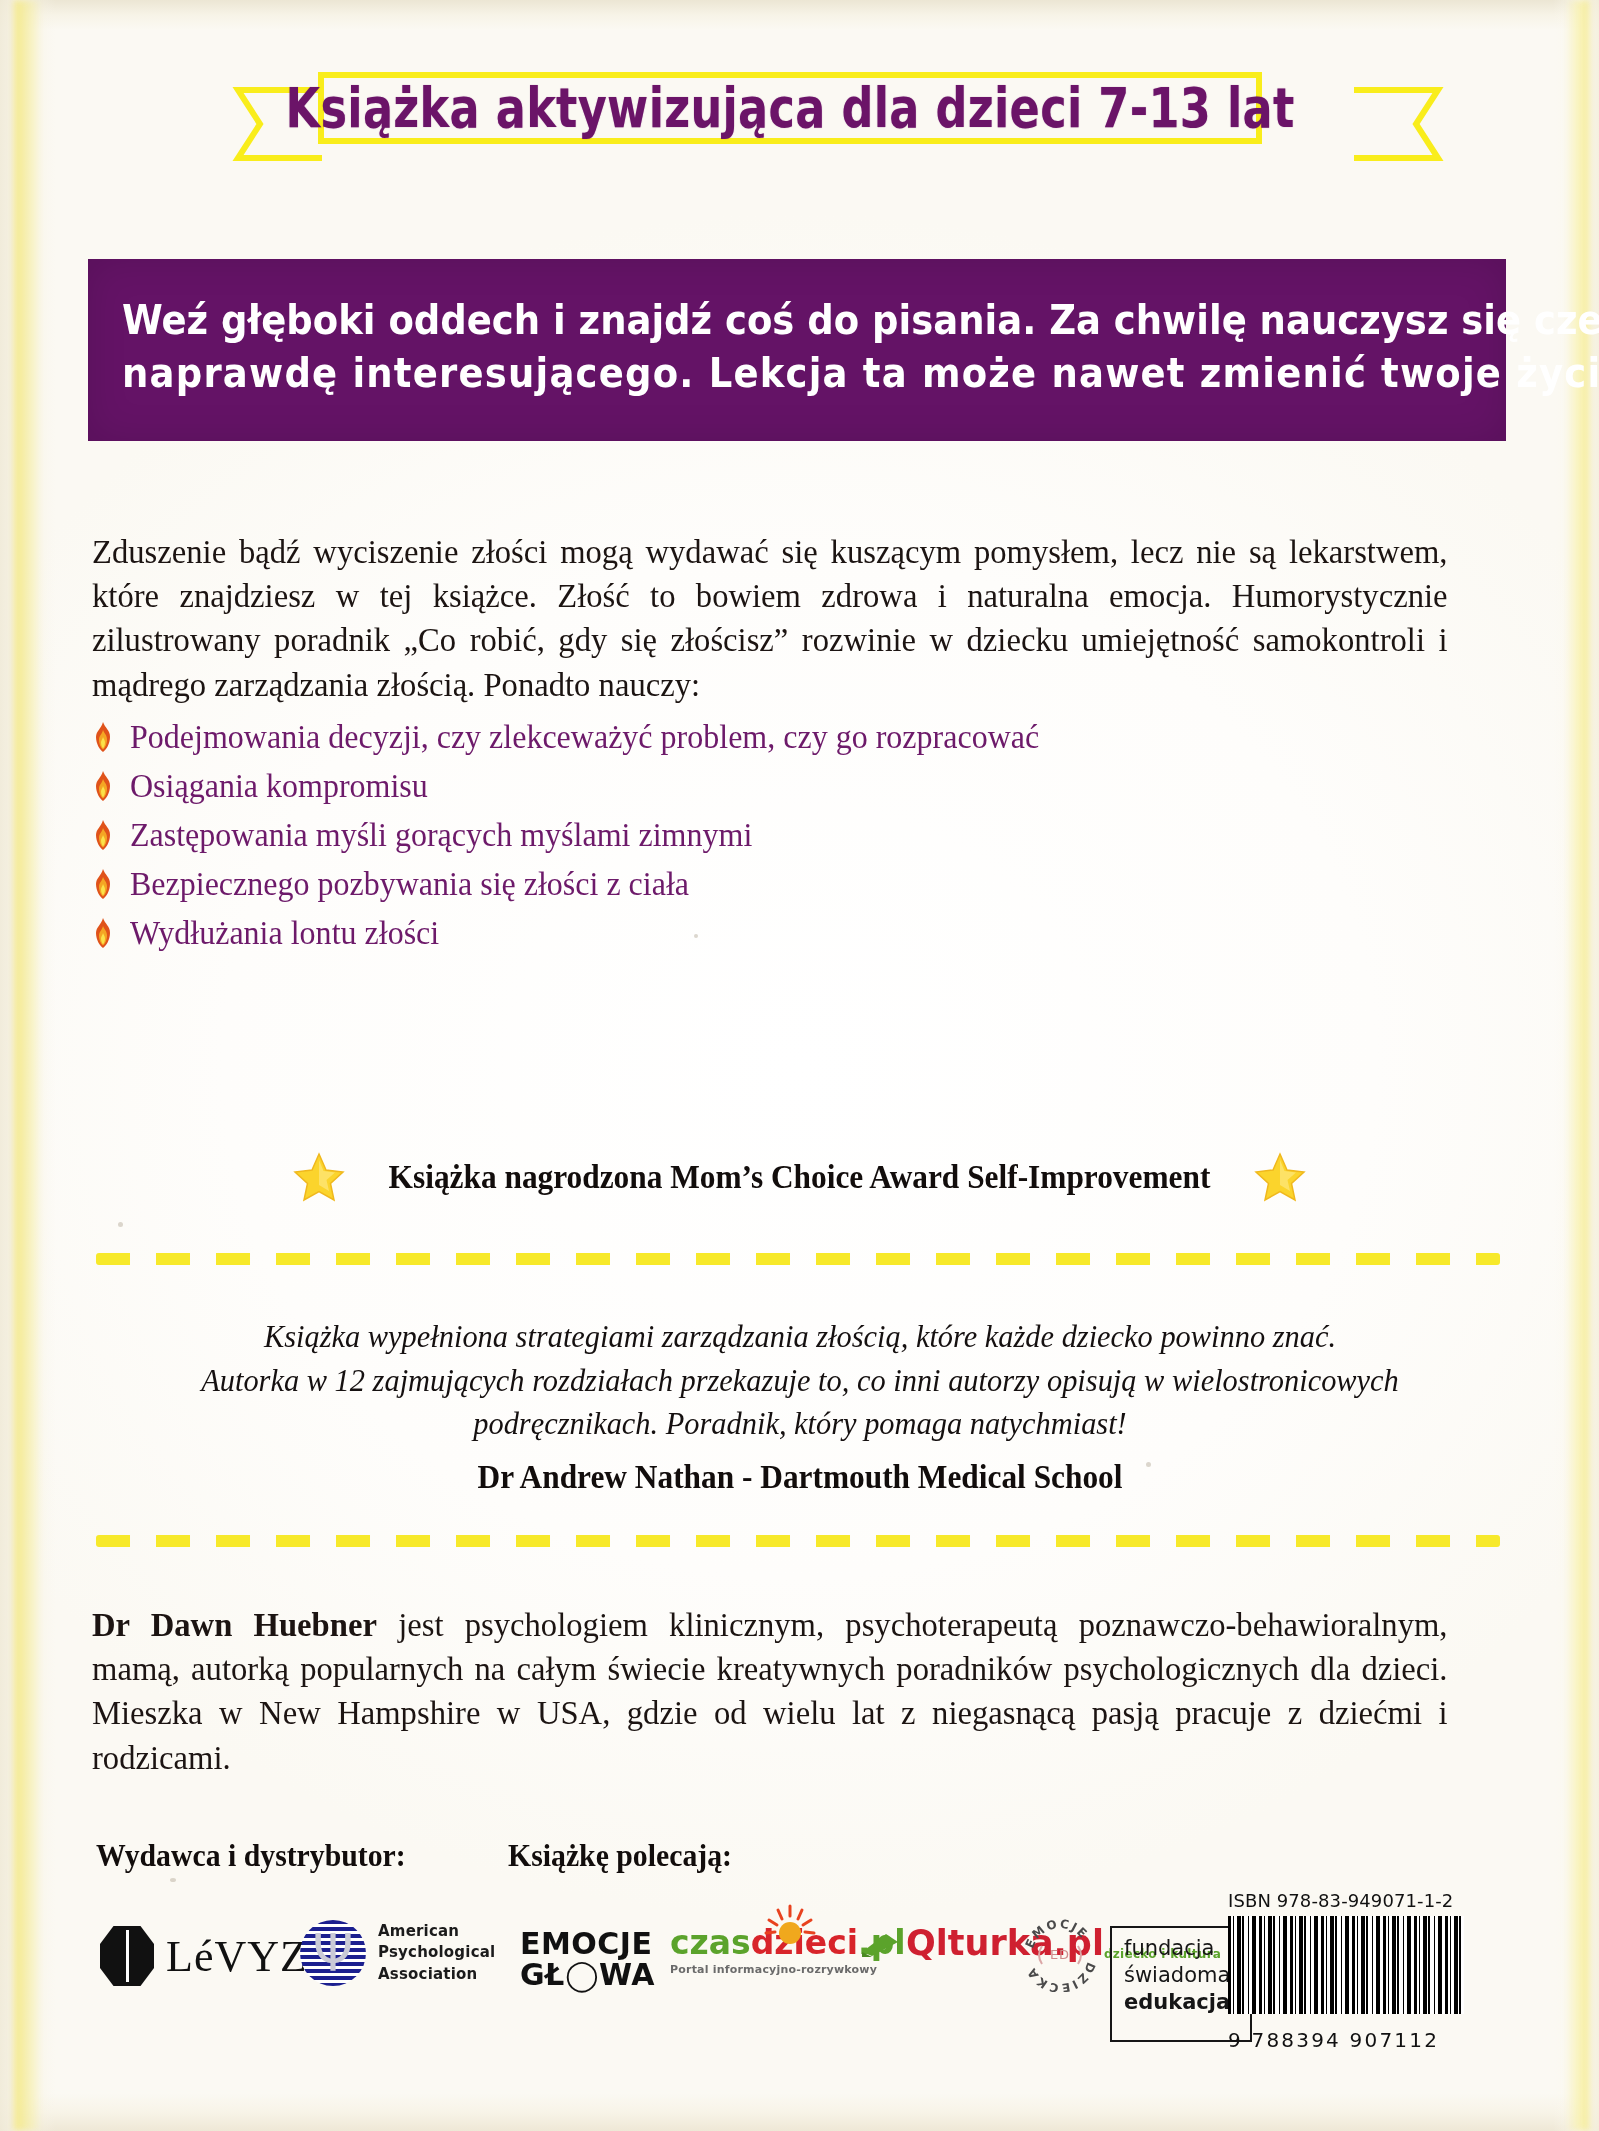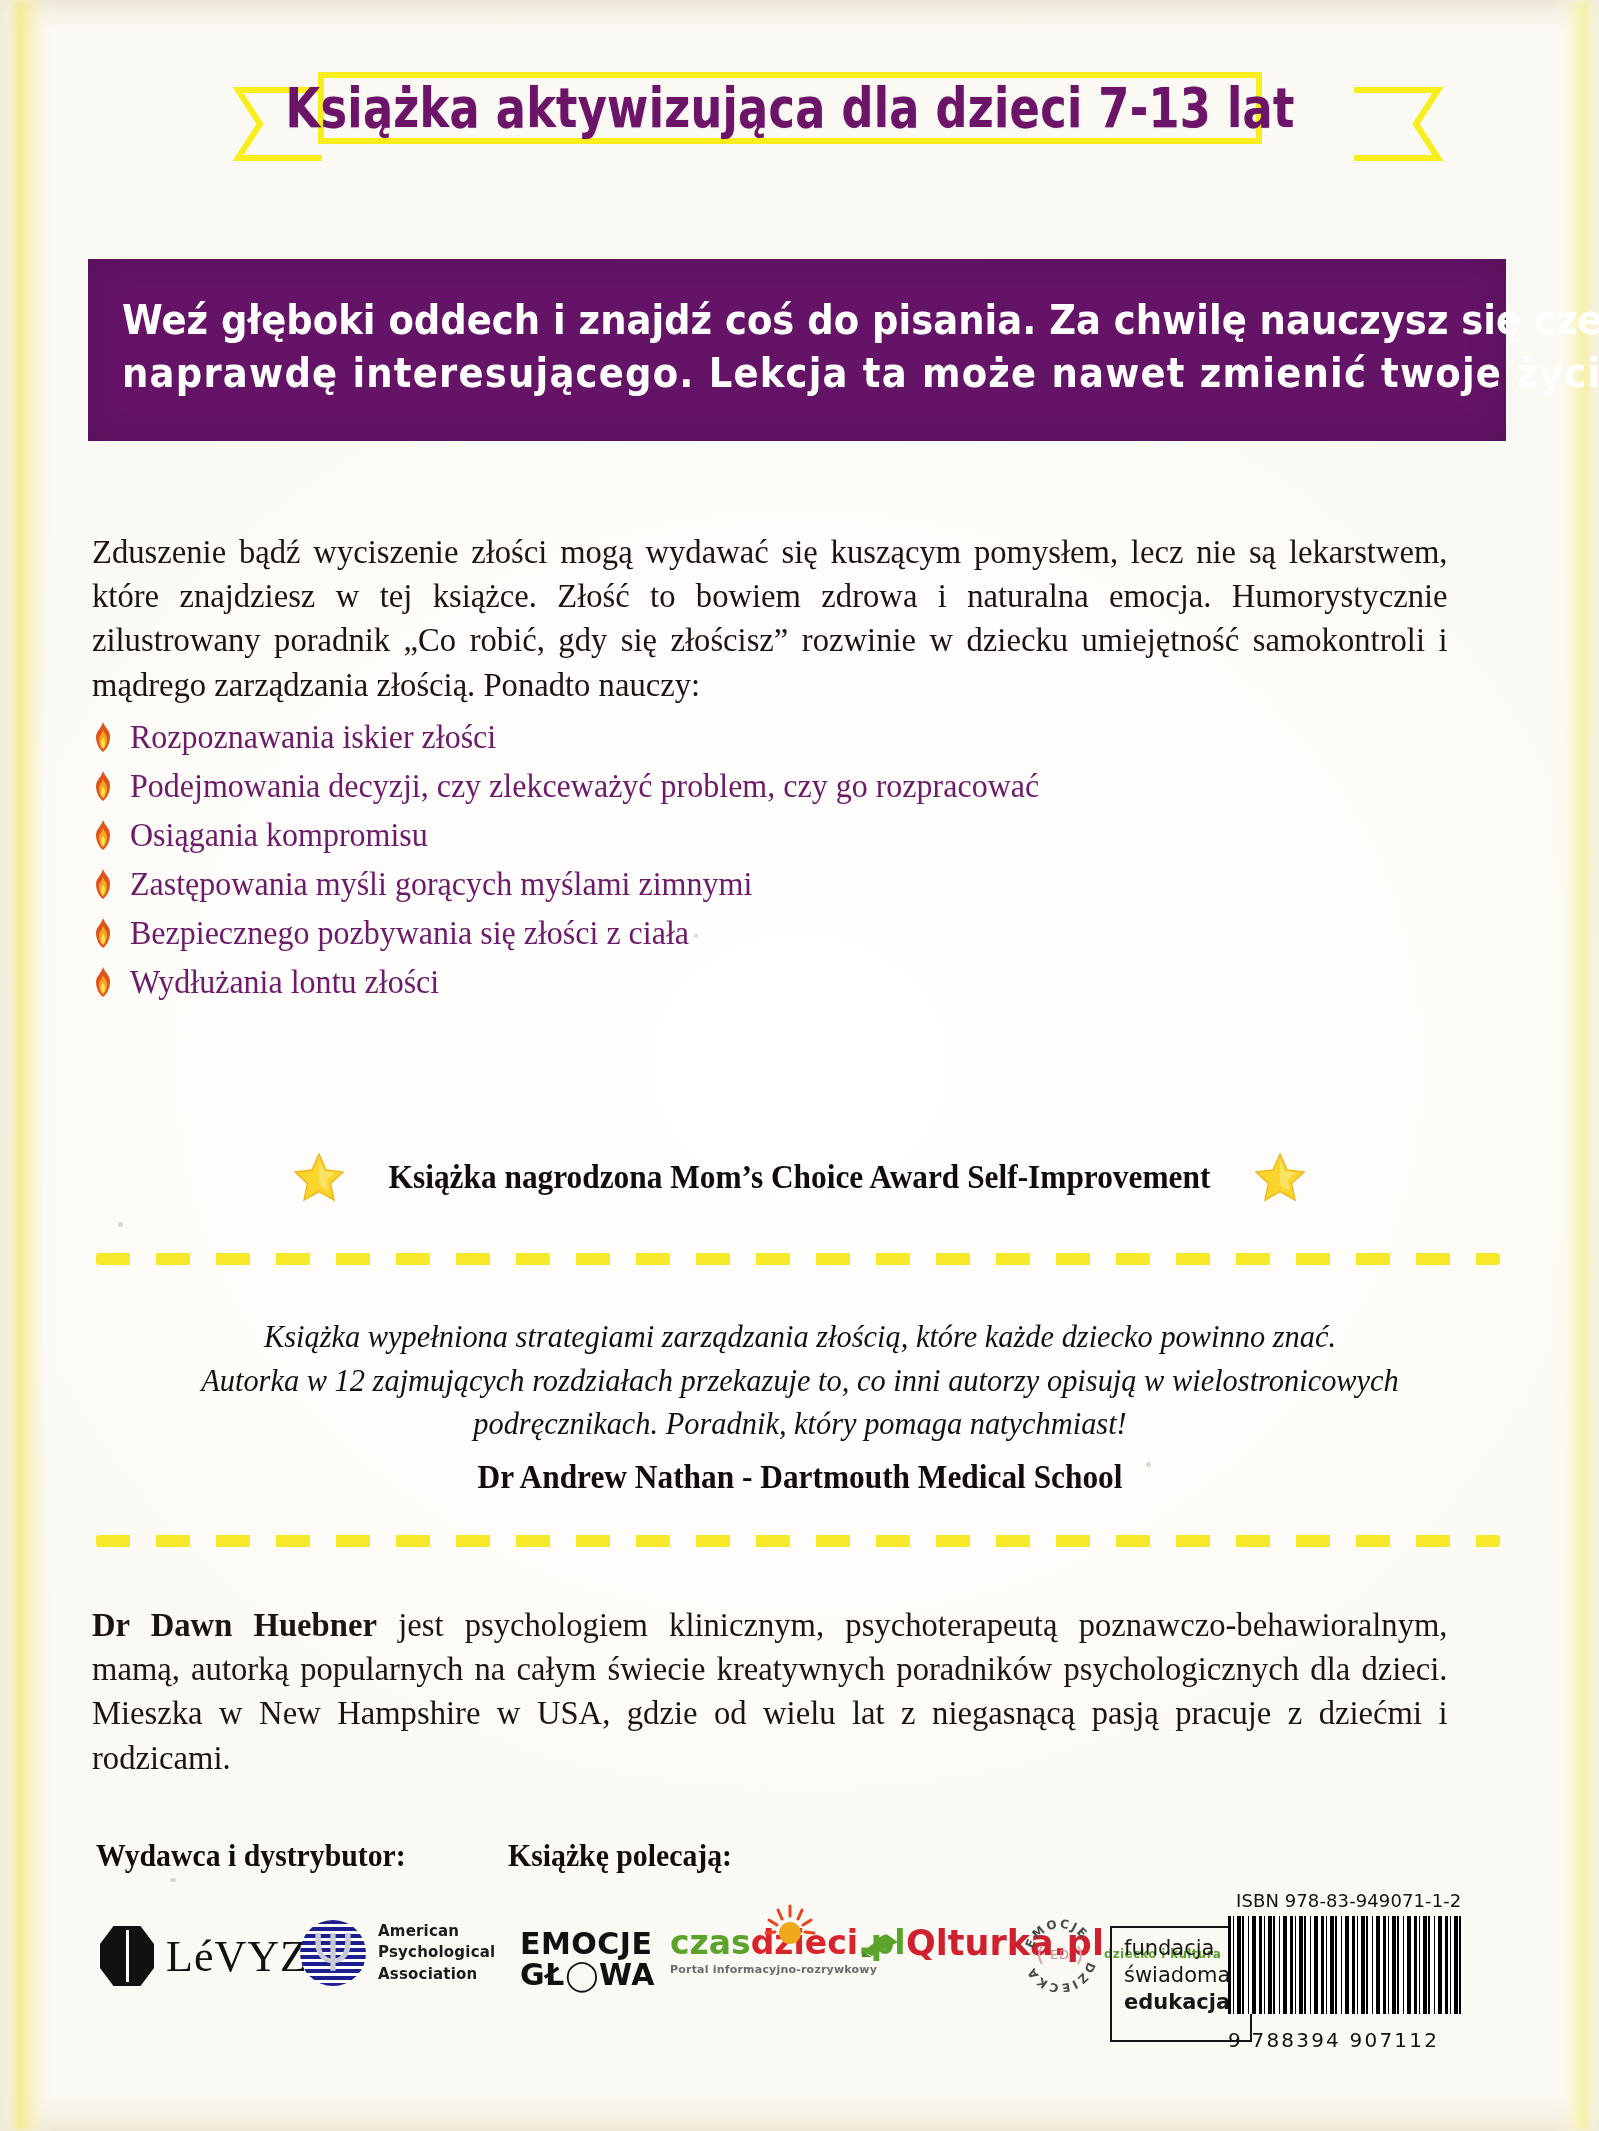--- a/index.html
+++ b/index.html
@@ -411,21 +411,20 @@
 
   
   .isbn-block { position: absolute; left: 1228px; top: 1890px; }
   .isbn-text {
     font-family: "DejaVu Sans", sans-serif;
     font-size: 18px;
     color: #111;
     margin-bottom: 5px;
     letter-spacing: .1px;
     white-space: nowrap;
-    margin-left: 8px;
   }
   .barcode {
     width: 236px;
     height: 98px;
     background-repeat: repeat-x;
     background-image: repeating-linear-gradient(
       to right,
       #000 0 3px, #fff 3px 5px, #000 5px 6px, #fff 6px 9px,
       #000 9px 13px, #fff 13px 14px, #000 14px 16px, #fff 16px 20px,
       #000 20px 21px, #fff 21px 24px, #000 24px 28px, #fff 28px 31px
@@ -478,30 +477,20 @@
   <div class="purple-box">
     <div class="purple-line l1">Weź głęboki oddech i znajdź coś do pisania. Za chwilę nauczysz się czegoś</div>
     <div class="purple-line l2">naprawdę interesującego. Lekcja ta może nawet zmienić twoje życie!</div>
   </div>
 
   <div class="body-col intro">
     <p class="para">Zduszenie bądź wyciszenie złości mogą wydawać się kuszącym pomysłem, lecz nie są lekarstwem, które znajdziesz w tej książce. Złość to bowiem zdrowa i naturalna emocja. Humorystycznie zilustrowany poradnik „Co robić, gdy się złościsz” rozwinie w dziecku umiejętność samokontroli i mądrego zarządzania złością. Ponadto nauczy:</p>
   </div>
 
   <div class="bullets">
-    <div class="bullet-row">
-      <span class="flame">
-        <svg width="22" height="30" viewBox="0 0 22 30">
-          <path d="M11 0 C13 6 18 8 18 15 C18 22 14 28 11 30 C8 28 4 22 4 15 C4 9 9 7 11 0 Z" fill="#e0531a"></path>
-          <path d="M11 8 C12.4 12 15 13 15 17.5 C15 22 13 26 11 27.5 C9 26 7 22 7 17.5 C7 13.5 10 12.5 11 8 Z" fill="#f4a524"></path>
-          <path d="M11 15 C11.8 17.5 13 18.2 13 20.6 C13 23.2 12 25.4 11 26.2 C10 25.4 9 23.2 9 20.6 C9 18.4 10.4 17.8 11 15 Z" fill="#fbe24a"></path>
-        </svg>
-      </span>
-      <span class="bullet-text">Rozpoznawania iskier złości</span>
-    </div>
     <div class="bullet-row">
       <span class="flame">
         <svg width="22" height="30" viewBox="0 0 22 30">
           <path d="M11 0 C13 6 18 8 18 15 C18 22 14 28 11 30 C8 28 4 22 4 15 C4 9 9 7 11 0 Z" fill="#e0531a"></path>
           <path d="M11 8 C12.4 12 15 13 15 17.5 C15 22 13 26 11 27.5 C9 26 7 22 7 17.5 C7 13.5 10 12.5 11 8 Z" fill="#f4a524"></path>
           <path d="M11 15 C11.8 17.5 13 18.2 13 20.6 C13 23.2 12 25.4 11 26.2 C10 25.4 9 23.2 9 20.6 C9 18.4 10.4 17.8 11 15 Z" fill="#fbe24a"></path>
         </svg>
       </span>
       <span class="bullet-text">Podejmowania decyzji, czy zlekceważyć problem, czy go rozpracować</span>
     </div>

